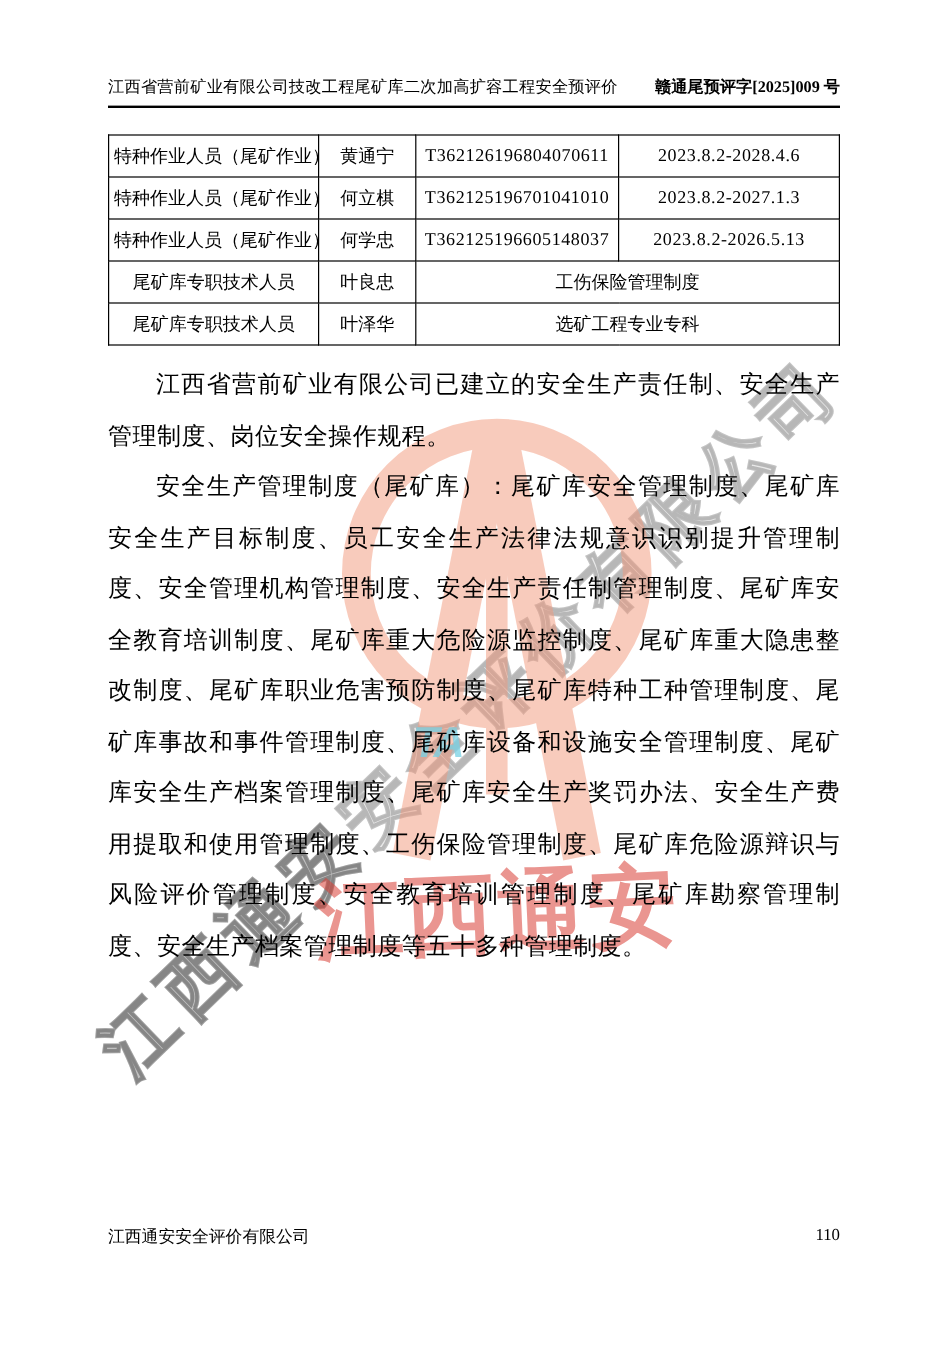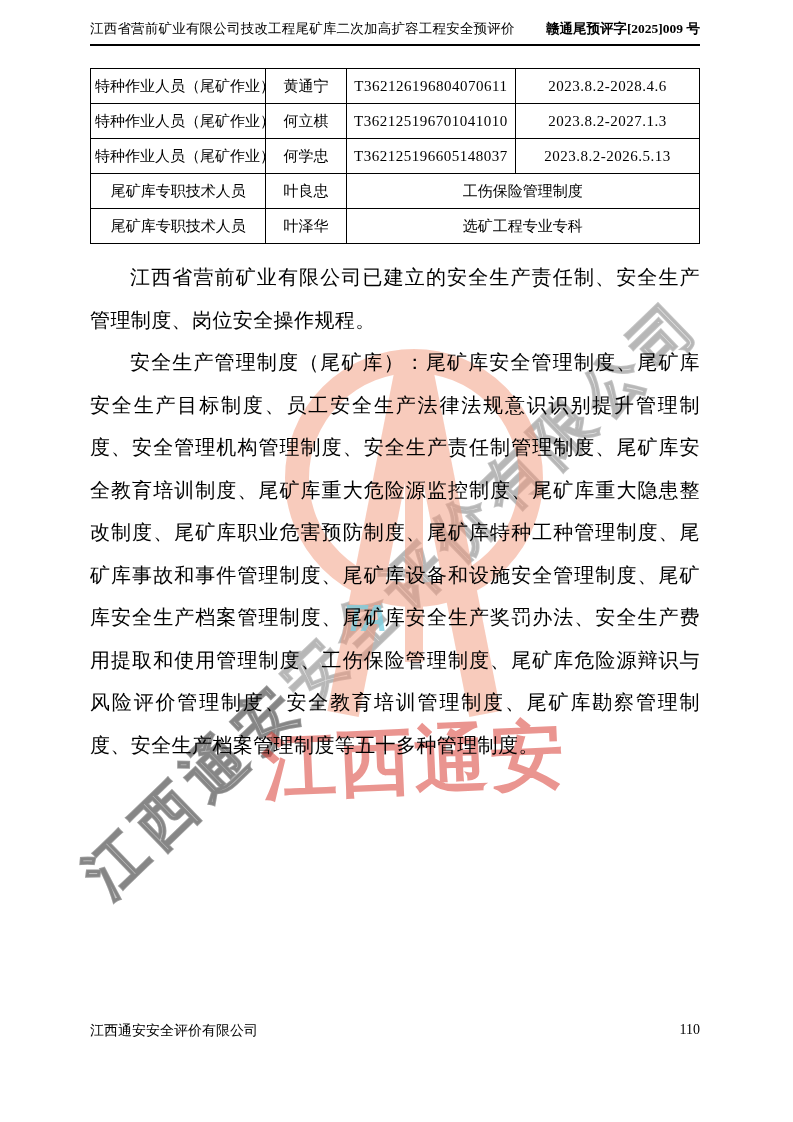--- a/index.html
+++ b/index.html
@@ -2,21 +2,21 @@
 <html><head>
 <meta charset="utf-8">
 <style>
   html,body { margin:0; padding:0; }
   body {
     width:793px; height:1122px; position:relative; overflow:hidden;
     background:#ffffff;
     font-family:"Liberation Serif","DejaVu Serif",serif;
     color:#000;
   }
-  .content { position:absolute; top:0; left:0; right:0; z-index:2; padding:20px 93px 0 90px; }
+  .content { position:absolute; top:0; left:0; right:0; z-index:2; padding:64px 93px 0 90px; }
 
   
   .hdr { display:flex; justify-content:space-between; align-items:flex-end; font-size:13.5px; }
   .hdr-left { letter-spacing:0.2px; }
   .hdr-right { font-weight:bold; white-space:nowrap; }
   .hdr-rule { border:none; border-top:2.5px solid #000; margin:6px 0 0 0; }
 
   
   table.ptable { width:100%; border-collapse:collapse; margin-top:22px; table-layout:fixed; }
   table.ptable td {

